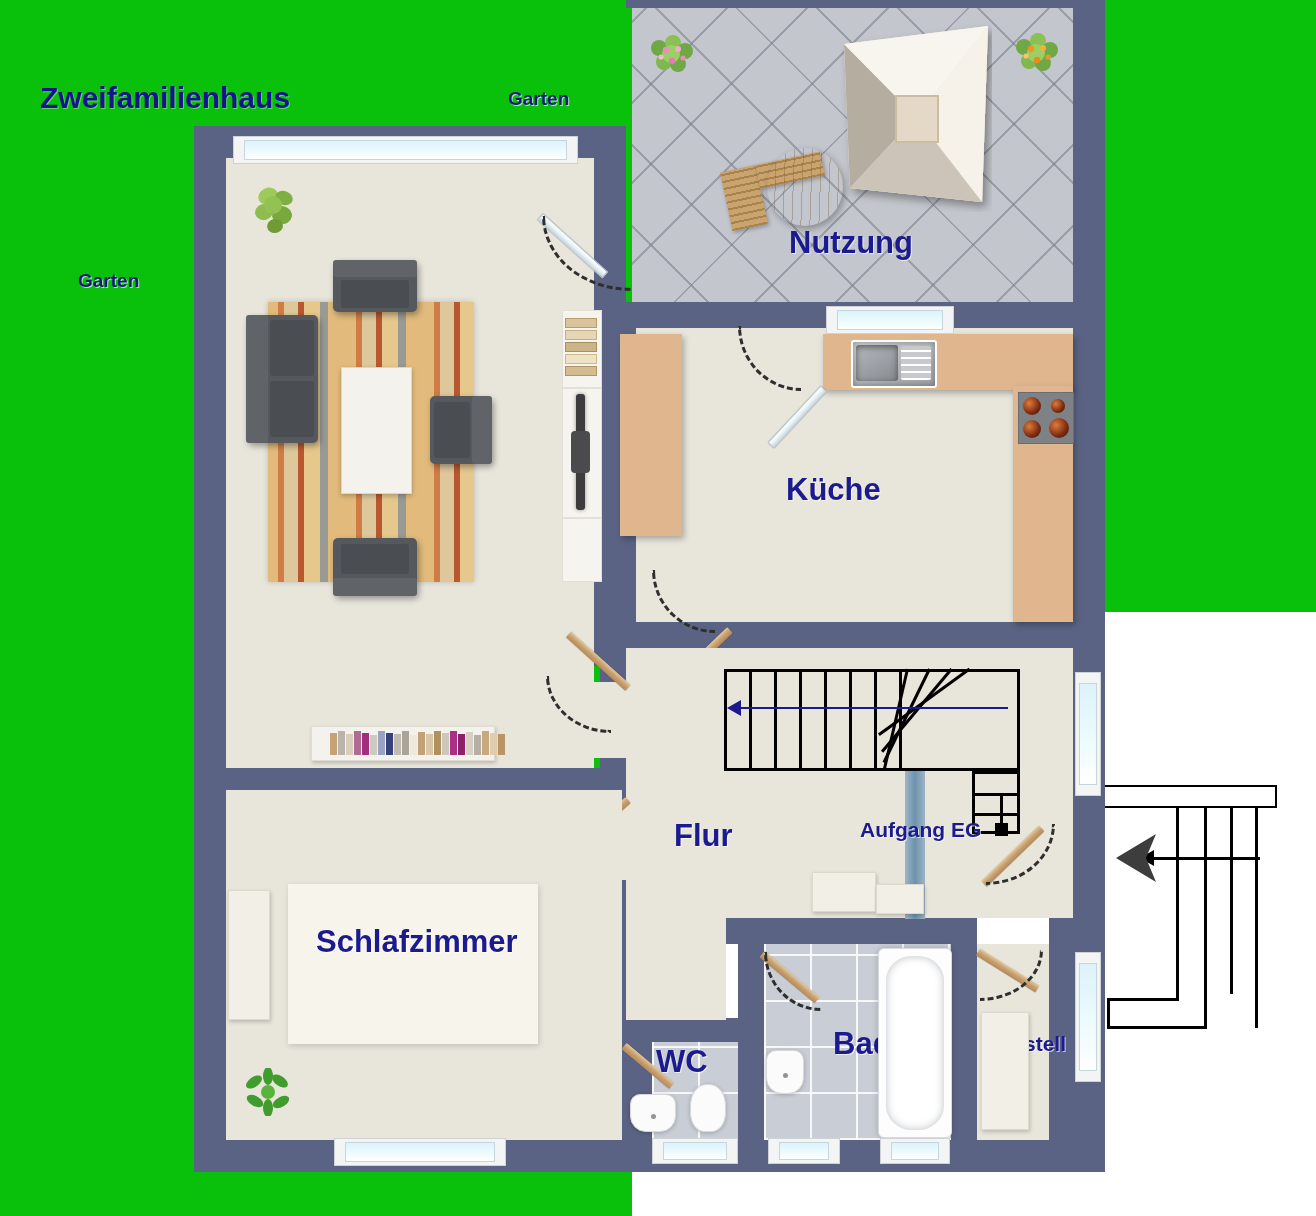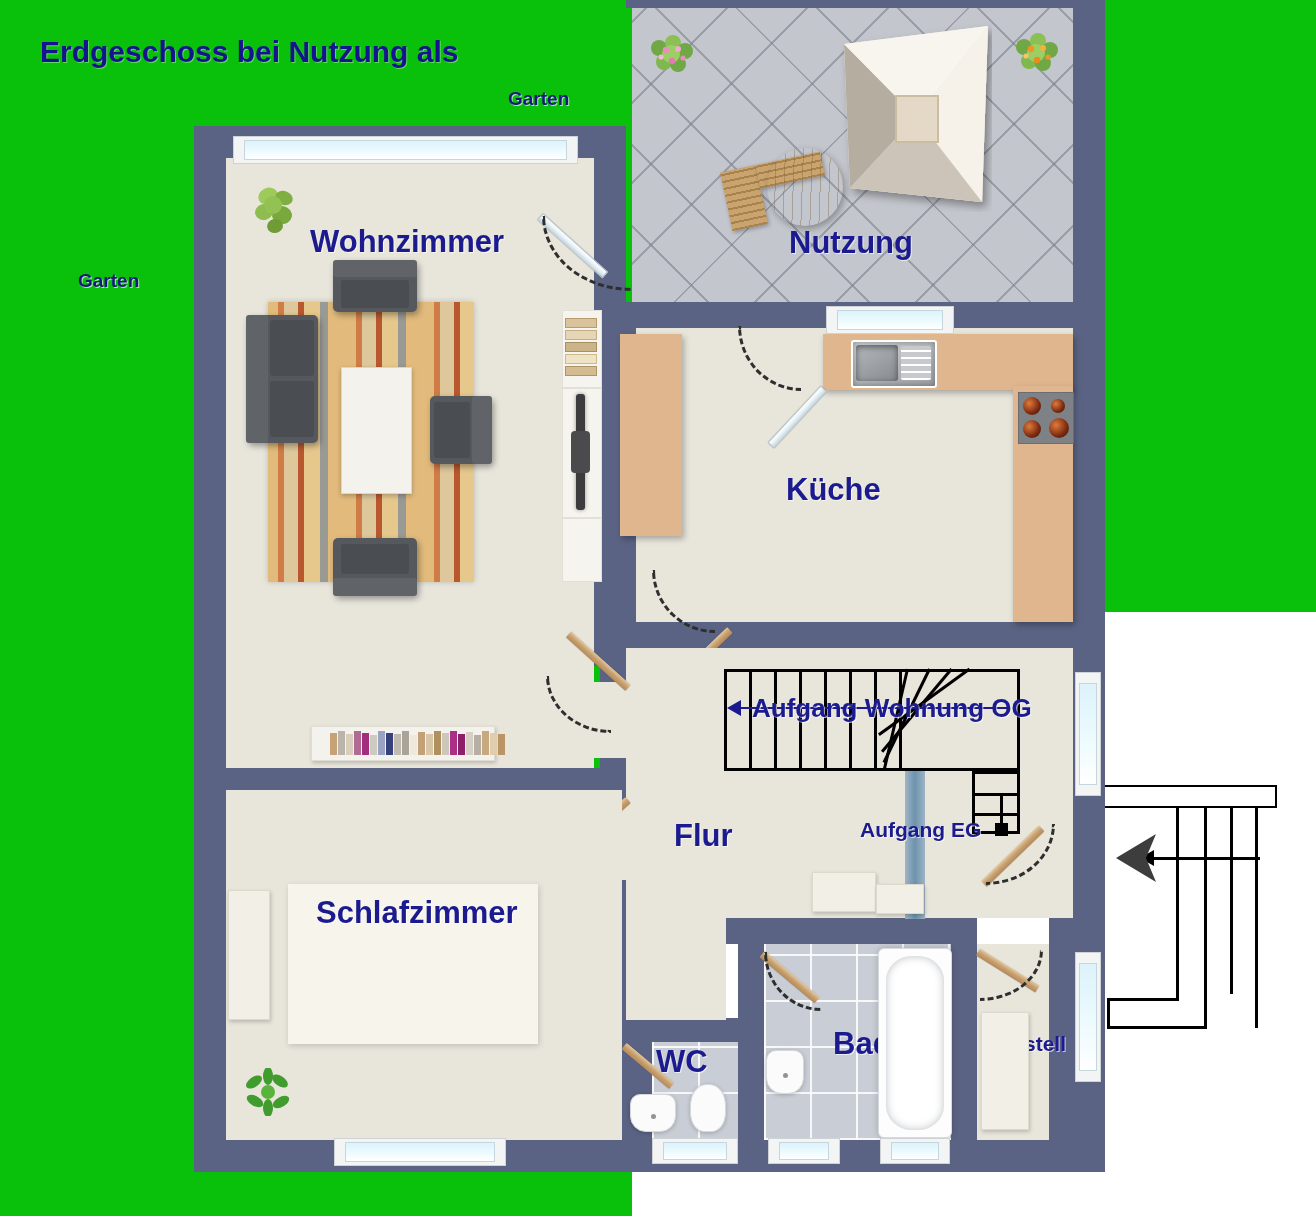--- a/index.html
+++ b/index.html
@@ -217,21 +217,20 @@
         <ellipse cx="20" cy="14" rx="10" ry="8" transform="rotate(-25 20 14)" fill="#9ec95b"></ellipse>
         <ellipse cx="36" cy="16" rx="9" ry="7" transform="rotate(20 36 16)" fill="#7fae42"></ellipse>
         <ellipse cx="16" cy="30" rx="9" ry="8" transform="rotate(-15 16 30)" fill="#8fbc4e"></ellipse>
         <ellipse cx="34" cy="33" rx="10" ry="9" transform="rotate(12 34 33)" fill="#79a93d"></ellipse>
         <ellipse cx="25" cy="23" rx="9" ry="9" fill="#93c254"></ellipse>
         <ellipse cx="27" cy="44" rx="8" ry="7" transform="rotate(-8 27 44)" fill="#6f9c36"></ellipse>
       </g>
     </svg>
   </div>
 
-  <div class="label lbl-room" style="left:310px;top:224px;">Wohnzimmer</div>
 
   <div class="rug" style="left:268px;top:302px;width:206px;height:280px;"></div>
 
   <div class="table" style="left:341px;top:367px;width:69px;height:125px;"></div>
 
   <div class="sofa" style="left:246px;top:315px;width:72px;height:128px;">
     <div class="back" style="left:0;top:0;width:22px;height:128px;"></div>
     <div class="cushion" style="left:24px;top:5px;width:44px;height:56px;"></div>
     <div class="cushion" style="left:24px;top:66px;width:44px;height:56px;"></div>
   </div>
@@ -373,41 +372,40 @@
   <div class="tread" style="left:968px;top:669px;width:3px;height:112px;transform:rotate(54deg);transform-origin:50% 0;"></div>
 
   <div class="stairbox" style="left:972px;top:771px;width:48px;height:63px;"></div>
   <div class="tread" style="left:972px;top:793px;width:48px;height:3px;"></div>
   <div class="tread" style="left:972px;top:813px;width:48px;height:3px;"></div>
   <div class="tread" style="left:1000px;top:795px;width:3px;height:40px;"></div>
   <div class="tread" style="left:995px;top:823px;width:13px;height:13px;"></div>
 
   <div class="arrowline" style="left:740px;top:707px;width:268px;"></div>
   <div class="arrowhead" style="left:727px;top:700px;"></div>
-  <div class="label lbl-stairs" style="left:752px;top:693px;">Aufgang Wohnung OG</div>
 
   <div class="entrybar" style="left:905px;top:771px;width:20px;height:148px;"></div>
   <div class="label lbl-small" style="left:860px;top:818px;">Aufgang EG</div>
 
   <div class="nightstand" style="left:812px;top:872px;width:62px;height:38px;"></div>
   <div class="nightstand" style="left:876px;top:884px;width:46px;height:28px;"></div>
 
   <div class="doorleaf" style="left:548px;top:684px;width:80px;transform:rotate(42deg);transform-origin:100% 50%;"></div>
   <div class="swing" style="left:546px;top:676px;width:62px;height:54px;"></div>
 
   <div class="doorleaf" style="left:548px;top:796px;width:80px;transform:rotate(-42deg);transform-origin:100% 50%;"></div>
   <div class="swing" style="left:546px;top:826px;width:62px;height:54px;border-bottom:0;border-top:3px dashed #2e2e2e;border-left:3px dashed #2e2e2e;border-radius:100% 0 0 0;"></div>
 
   <div class="doorleaf" style="left:984px;top:880px;width:80px;transform:rotate(-44deg);transform-origin:0 50%;"></div>
   <div class="swing" style="left:986px;top:824px;width:66px;height:58px;border-bottom:3px dashed #2e2e2e;border-left:0;border-right:3px dashed #2e2e2e;border-radius:0 0 100% 0;"></div>
 
   <div class="floor" style="left:226px;top:790px;width:396px;height:350px;"></div>
   <div class="bed" style="left:288px;top:884px;width:250px;height:160px;"></div>
   <div class="nightstand" style="left:228px;top:890px;width:40px;height:128px;"></div>
-  <div class="label lbl-room" style="left:316px;top:895px;">Schlafzimmer</div>
+  <div class="label lbl-room" style="left:316px;top:924px;">Schlafzimmer</div>
   <div class="plant" style="left:244px;top:1068px;width:48px;height:48px;">
     <svg width="48" height="48" viewBox="0 0 48 48">
       <g fill="#3f9c2d">
         <ellipse cx="10" cy="14" rx="9" ry="5" transform="rotate(-35 10 14)"></ellipse>
         <ellipse cx="36" cy="13" rx="9" ry="5" transform="rotate(35 36 13)"></ellipse>
         <ellipse cx="24" cy="8" rx="5" ry="9"></ellipse>
         <ellipse cx="11" cy="33" rx="9" ry="5" transform="rotate(30 11 33)"></ellipse>
         <ellipse cx="37" cy="34" rx="9" ry="5" transform="rotate(-30 37 34)"></ellipse>
         <ellipse cx="24" cy="40" rx="5" ry="9"></ellipse>
         <circle cx="24" cy="24" r="7" fill="#59b43b"></circle>
@@ -477,17 +475,17 @@
   <div class="extline" style="left:1107px;top:1026px;width:3px;height:0px;"></div>
 
   <div class="arrowline" style="left:1152px;top:857px;width:108px;background:#000;height:3px;"></div>
   <div class="arrowhead" style="left:1140px;top:850px;border-right-color:#000;"></div>
   <div class="bigarrow" style="left:1116px;top:834px;width:42px;height:48px;">
     <svg width="42" height="48" viewBox="0 0 42 48">
       <polygon points="0,24 40,0 30,24 40,48" fill="#3d3d3d"></polygon>
     </svg>
   </div>
 
-  <div class="label lbl-title" style="left:40px;top:34px;">Erdgeschoss bei Nutzung als</div>
+  <div class="label lbl-title" style="left:40px;top:80px;">Zweifamilienhaus</div>
   <div class="label lbl-garden" style="left:508px;top:88px;">Garten</div>
   <div class="label lbl-garden" style="left:78px;top:270px;">Garten</div>
 
 </div>
 
 </body></html>

